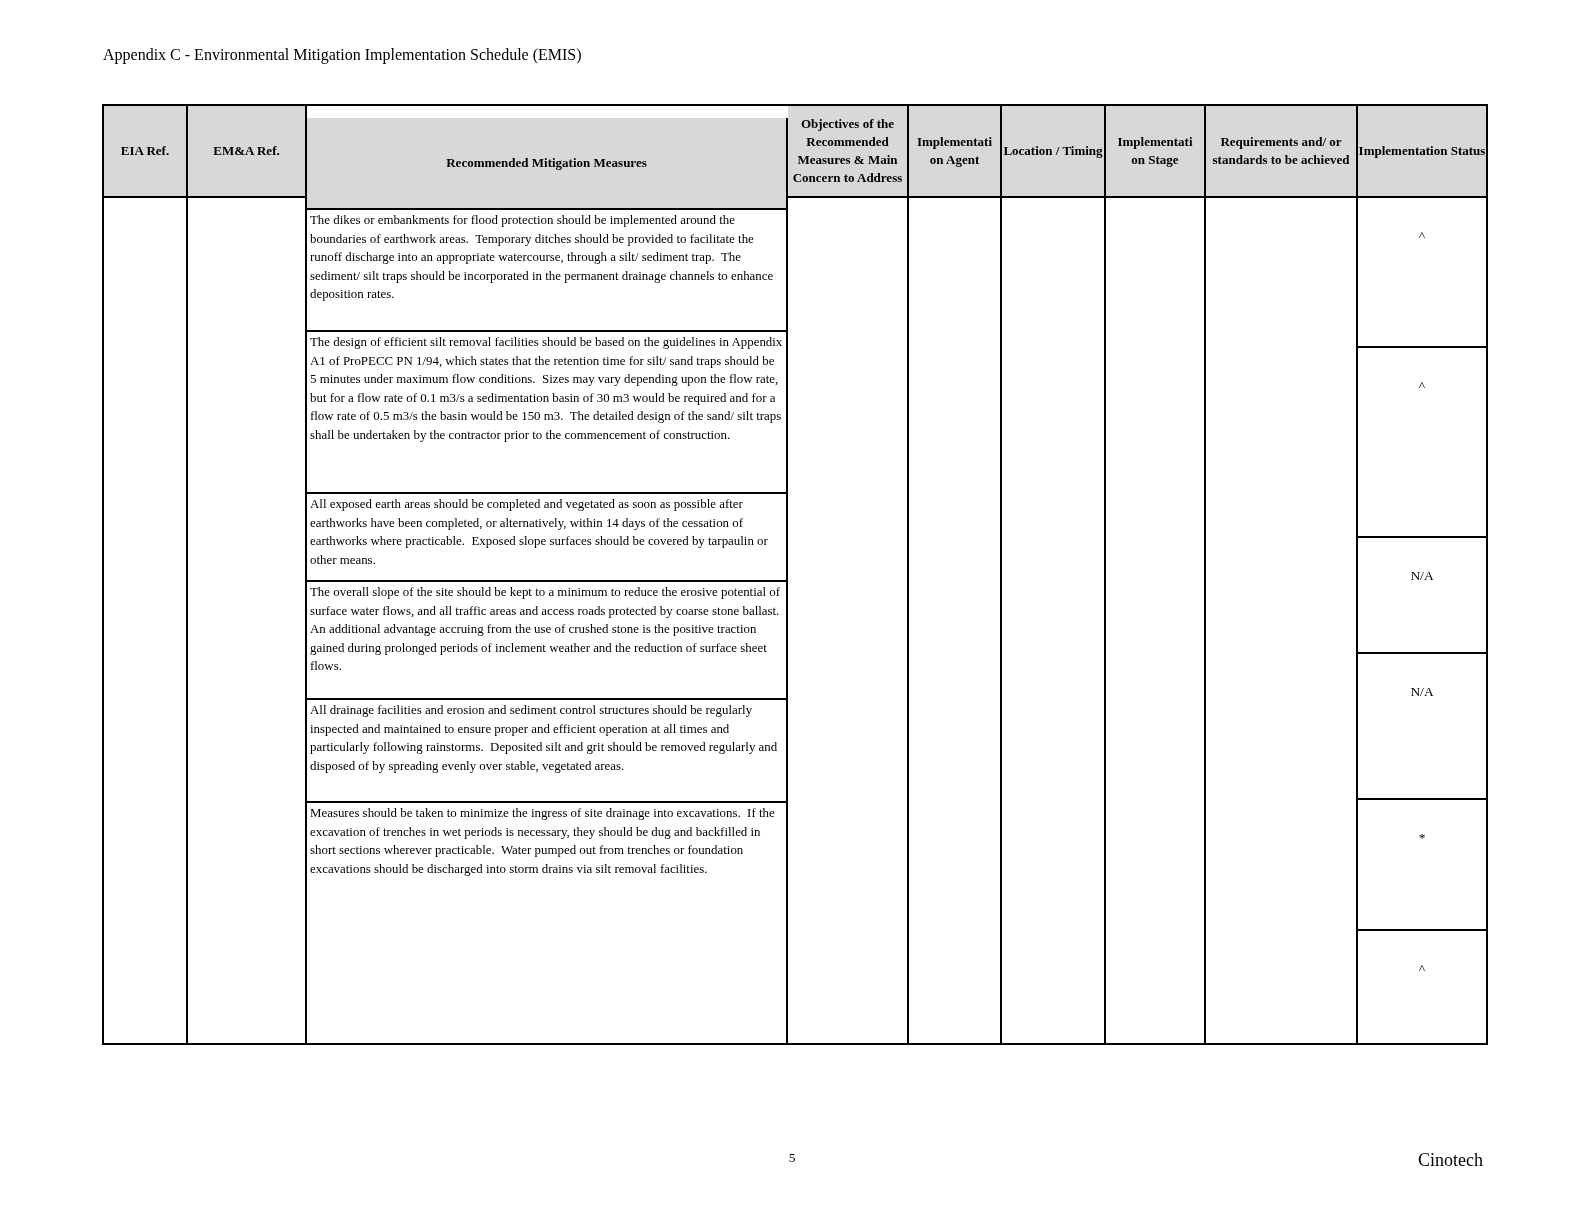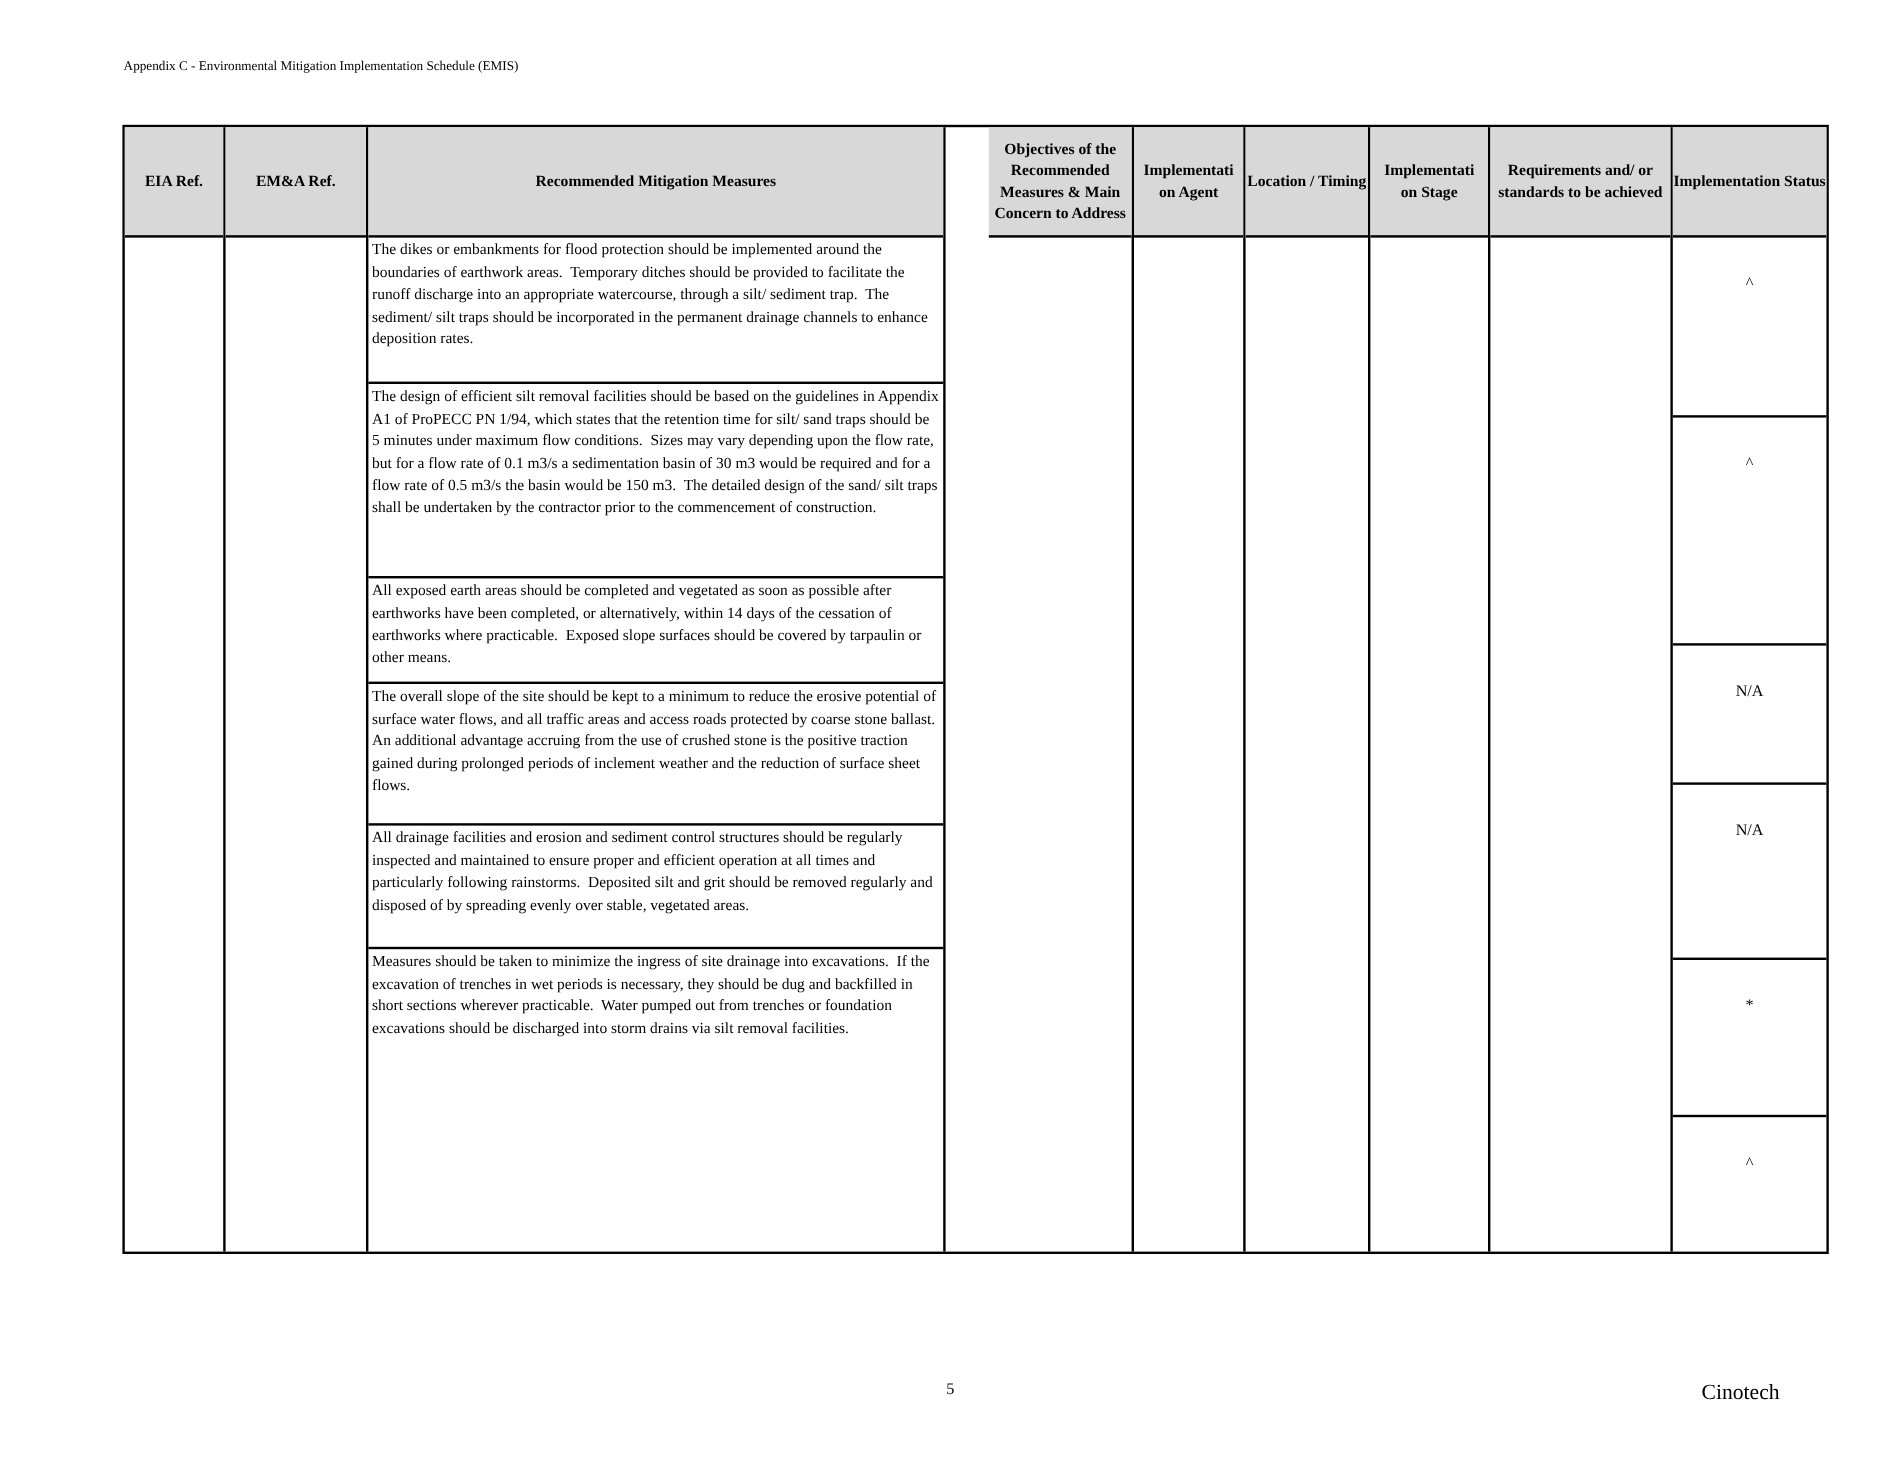--- a/index.html
+++ b/index.html
@@ -5,34 +5,34 @@
   html, body { margin: 0; padding: 0; }
   body {
     width: 1584px; height: 1223px;
     background: #ffffff;
     font-family: "Liberation Serif", "DejaVu Serif", serif;
     color: #000;
     position: relative;
   }
   .doc-header {
     position: absolute; left: 103px; top: 47px;
-    font-size: 11px; line-height: 16px;
+    font-size: 16px; line-height: 16px;
   }
   .emis-table {
     position: absolute; left: 102px; top: 104px;
     display: flex;
     border: 2px solid #000;
     background: #fff;
   }
   .col { display: flex; flex-direction: column; border-right: 2px solid #000; box-sizing: border-box; }
   .col:last-child { border-right: none; gap: 28px; }
   .c0 { width: 84px; }
   .c1 { width: 119px; }
-  .c2 { width: 481px; }
-  .c3 { width: 121px; margin-left: 36px; }
+  .c2 { width: 481px; margin-top: 12px; }
+  .c3 { width: 121px; }
   .c4 { width: 93px; }
   .c5 { width: 104px; }
   .c6 { width: 100px; }
   .c7 { width: 152px; }
   .c8 { width: 128px; }
   .hcell {
     height: 92px; box-sizing: border-box;
     background: #d8d8d8;
     border-bottom: 2px solid #000;
     display: flex; align-items: center; justify-content: center;

